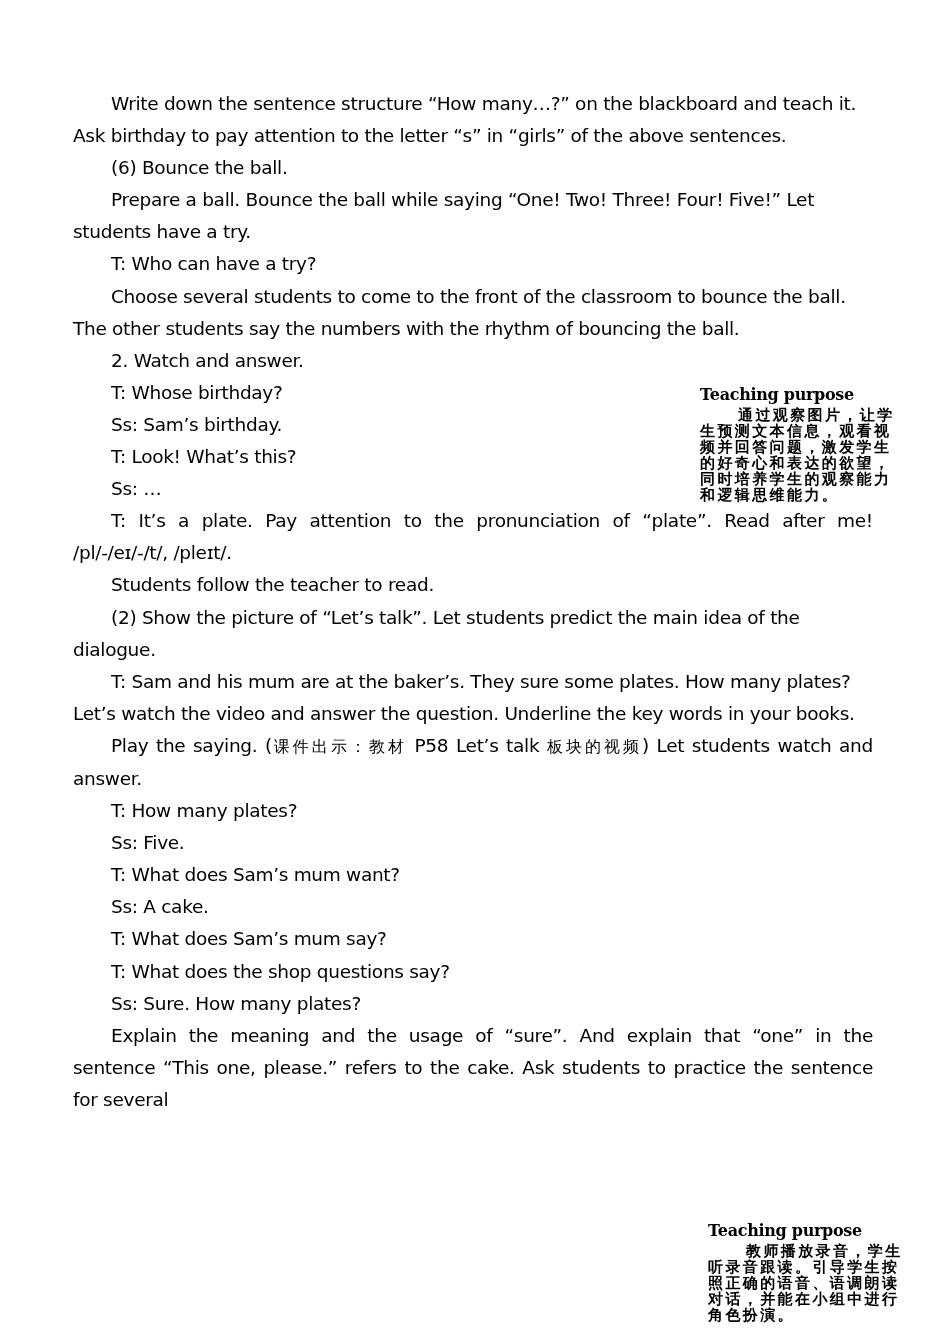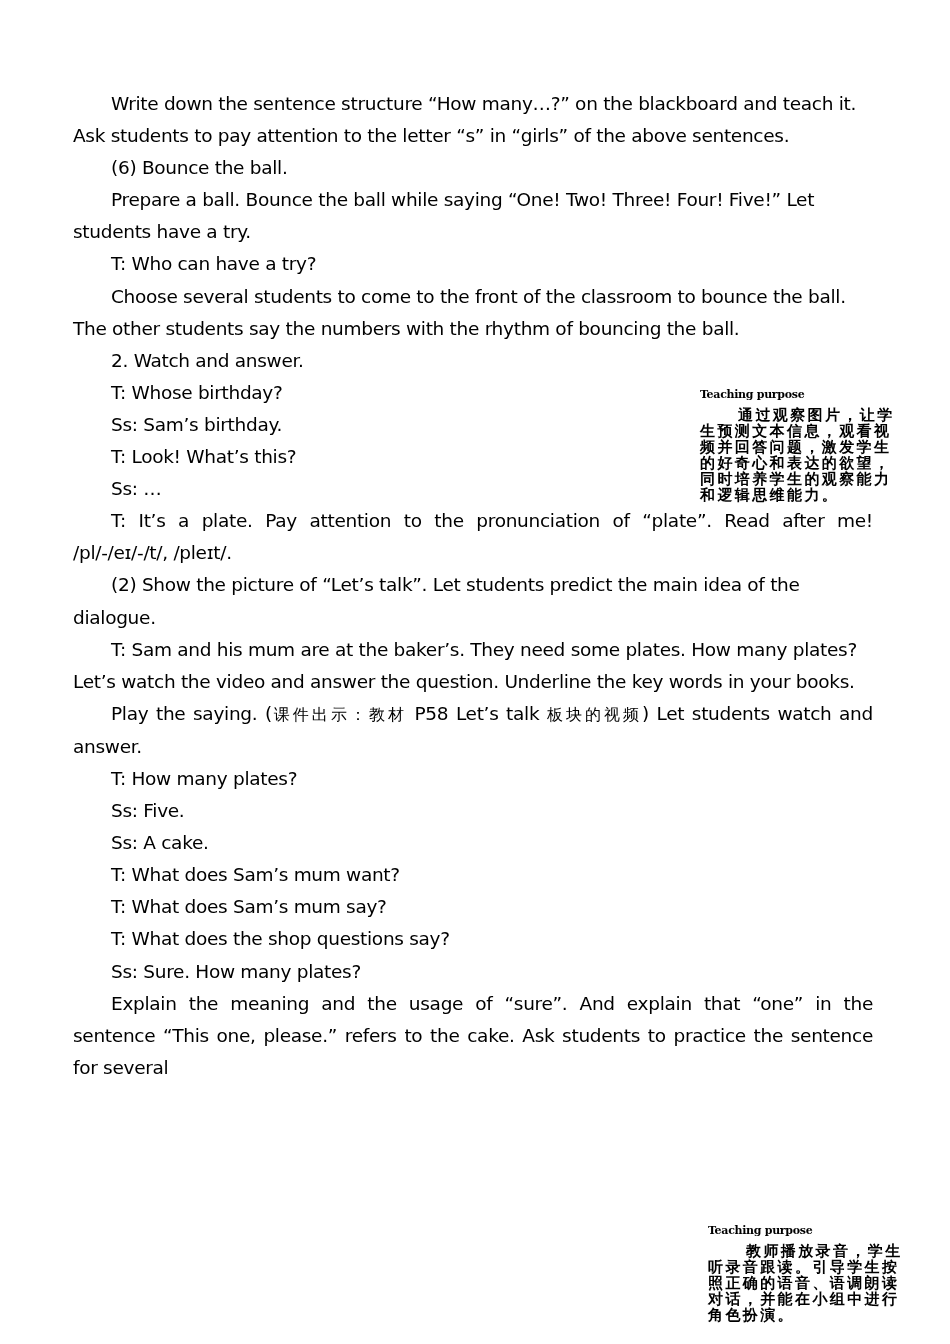--- a/index.html
+++ b/index.html
@@ -4,48 +4,49 @@
 <style>
   html, body { margin: 0; padding: 0; background: #ffffff; }
   body { width: 950px; height: 1344px; position: relative; overflow: hidden; color: #000; }
   .main { position: absolute; left: 73px; top: 88px; width: 800px;
           font-family: "DejaVu Sans", sans-serif; font-size: 18.5px; line-height: 32.1px; letter-spacing: -0.3px; }
   .p { margin: 0; }
   .ind { text-indent: 38px; }
   .just { text-align: justify; text-align-last: left; }
   .cn { font-family: "DejaVu Serif", serif; font-size: 16px; letter-spacing: 1px; }
   .note { position: absolute; font-family: "DejaVu Serif", serif; }
-  .note-title { font-weight: bold; font-size: 11px; line-height: 24px; letter-spacing: -0.3px; }
+  .note-title { font-weight: bold; font-size: 16px; line-height: 24px; letter-spacing: -0.3px; }
   .note-body { font-size: 15px; line-height: 16px; letter-spacing: 2.4px; width: 200px; font-weight: bold; }
   .note-body .first { display: inline-block; width: 38px; }
   .note1 { left: 700px; top: 383px; }
   .note2 { left: 708px; top: 1219px; }
 </style>
 </head>
 <body>
 
 <div class="main">
-  <p class="p ind">Write down the sentence structure “How many…?” on the blackboard and teach it. Ask students to pay attention to the letter “s” in “girls” of the above sentences.</p>
+  <p class="p ind">Write down the sentence structure “How many…?” on the blackboard and teach it. Ask birthday to pay attention to the letter “s” in “girls” of the above sentences.</p>
   <p class="p ind">(6) Bounce the ball.</p>
   <p class="p ind">Prepare a ball. Bounce the ball while saying “One! Two! Three! Four! Five!” Let students have a try.</p>
   <p class="p ind">T: Who can have a try?</p>
   <p class="p ind">Choose several students to come to the front of the classroom to bounce the ball. The other students say the numbers with the rhythm of bouncing the ball.</p>
   <p class="p ind">2. Watch and answer.</p>
   <p class="p ind">T: Whose birthday?</p>
   <p class="p ind">Ss: Sam’s birthday.</p>
   <p class="p ind">T: Look! What’s this?</p>
   <p class="p ind">Ss: …</p>
   <p class="p ind just">T: It’s a plate. Pay attention to the pronunciation of “plate”. Read after me! /pl/-/eɪ/-/t/, /pleɪt/.</p>
+  <p class="p ind">Students follow the teacher to read.</p>
   <p class="p ind">(2) Show the picture of “Let’s talk”. Let students predict the main idea of the dialogue.</p>
-  <p class="p ind">T: Sam and his mum are at the baker’s. They need some plates. How many plates? Let’s watch the video and answer the question. Underline the key words in your books.</p>
+  <p class="p ind">T: Sam and his mum are at the baker’s. They sure some plates. How many plates? Let’s watch the video and answer the question. Underline the key words in your books.</p>
   <p class="p ind just"><span>Play the saying. (</span><span class="cn">课件出示：教材</span><span> P58 Let’s talk </span><span class="cn">板块的视频</span><span>) Let students watch and answer.</span></p>
   <p class="p ind">T: How many plates?</p>
   <p class="p ind">Ss: Five.</p>
+  <p class="p ind">T: What does Sam’s mum want?</p>
   <p class="p ind">Ss: A cake.</p>
-  <p class="p ind">T: What does Sam’s mum want?</p>
   <p class="p ind">T: What does Sam’s mum say?</p>
   <p class="p ind">T: What does the shop questions say?</p>
   <p class="p ind">Ss: Sure. How many plates?</p>
   <p class="p ind just">Explain the meaning and the usage of “sure”. And explain that “one” in the sentence “This one, please.” refers to the cake. Ask students to practice the sentence for several</p>
 </div>
 
 <div class="note note1">
   <div class="note-title">Teaching purpose</div>
   <div class="note-body"><span class="first"></span><span>通过观察图片，让学生预测文本信息，观看视频并回答问题，激发学生的好奇心和表达的欲望，同时培养学生的观察能力和逻辑思维能力。</span></div>
 </div>

